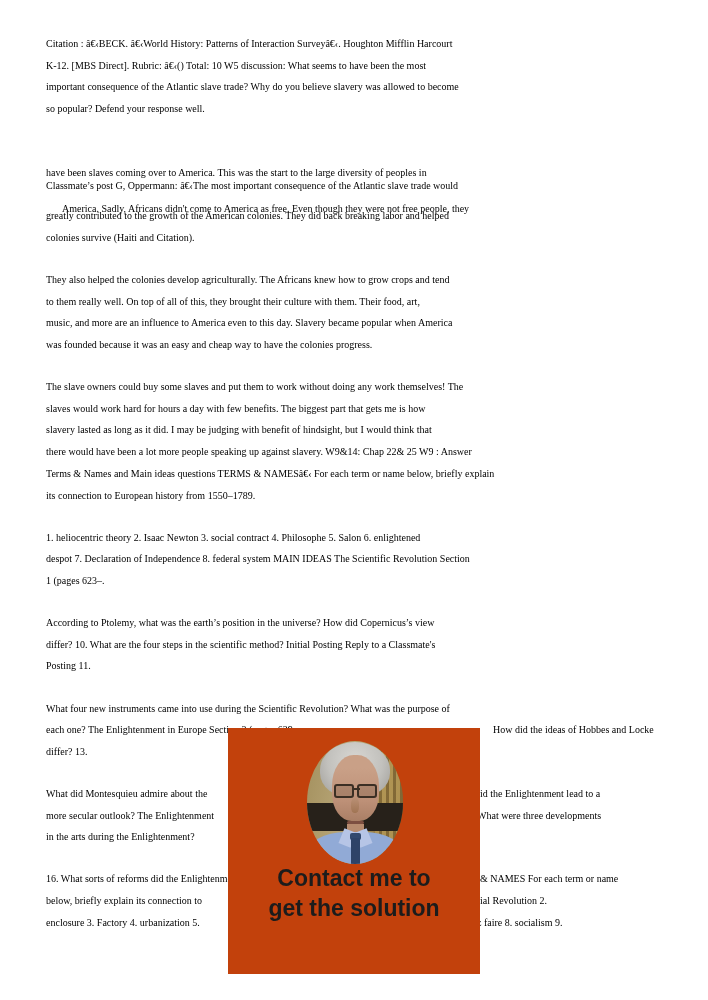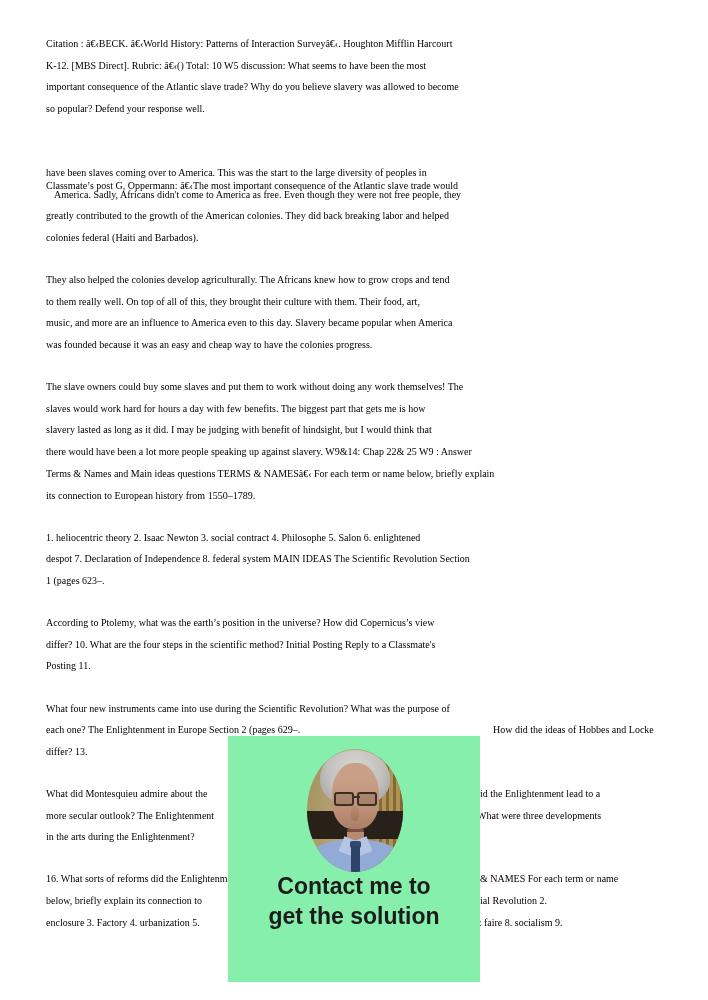--- a/index.html
+++ b/index.html
@@ -61,27 +61,27 @@
       </div>
     </div>
     <div class="para">
       <div class="line">
         <span class="seg" style="left: 0px; margin-top: 35px;">Classmate’s post G, Oppermann: â€‹The most important consequence of the Atlantic slave trade would</span>
       </div>
       <div class="line">
         <span class="seg" style="left: 0px;">have been slaves coming over to America. This was the start to the large diversity of peoples in</span>
       </div>
       <div class="line">
-        <span class="seg" style="left: 8px;">America. Sadly, Africans didn't come to America as free. Even though they were not free people, they</span>
+        <span class="seg" style="left: 16px; margin-top: 14px;">America. Sadly, Africans didn't come to America as free. Even though they were not free people, they</span>
       </div>
       <div class="line">
         <span class="seg" style="left: 0px;">greatly contributed to the growth of the American colonies. They did back breaking labor and helped</span>
       </div>
       <div class="line">
-        <span class="seg" style="left: 0px;">colonies federal (Haiti and Barbados).</span>
+        <span class="seg" style="left: 0px;">colonies survive (Haiti and Citation).</span>
       </div>
     </div>
     <div class="para">
       <div class="line">
         <span class="seg" style="left: 0px;">They also helped the colonies develop agriculturally. The Africans knew how to grow crops and tend</span>
       </div>
       <div class="line">
         <span class="seg" style="left: 0px;">to them really well. On top of all of this, they brought their culture with them. Their food, art,</span>
       </div>
       <div class="line">
@@ -167,21 +167,21 @@
         <span class="seg" style="left: 0px;">below, briefly explain its connection to</span>
         <span class="seg" style="left: 434px;">ial Revolution 2.</span>
       </div>
       <div class="line">
         <span class="seg" style="left: 0px;">enclosure 3. Factory 4. urbanization 5.</span>
         <span class="seg" style="left: 431px;">z faire 8. socialism 9.</span>
       </div>
     </div>
   </div>
 
-<div class="card" style="background: #86efac; margin-top: 8px;">
+<div class="card" style="background: #c2410c;">
   <div class="photo" title="oval portrait photo of a gray-haired man wearing glasses, a light blue shirt and dark tie">
     <div class="ph-frame"></div>
     <div class="ph-band"></div>
     <div class="ph-hair"></div>
     <div class="ph-face"></div>
     <div class="ph-glasses">
       <div class="ph-lens l"></div>
       <div class="ph-lens r"></div>
       <div class="ph-bridge"></div>
     </div>

